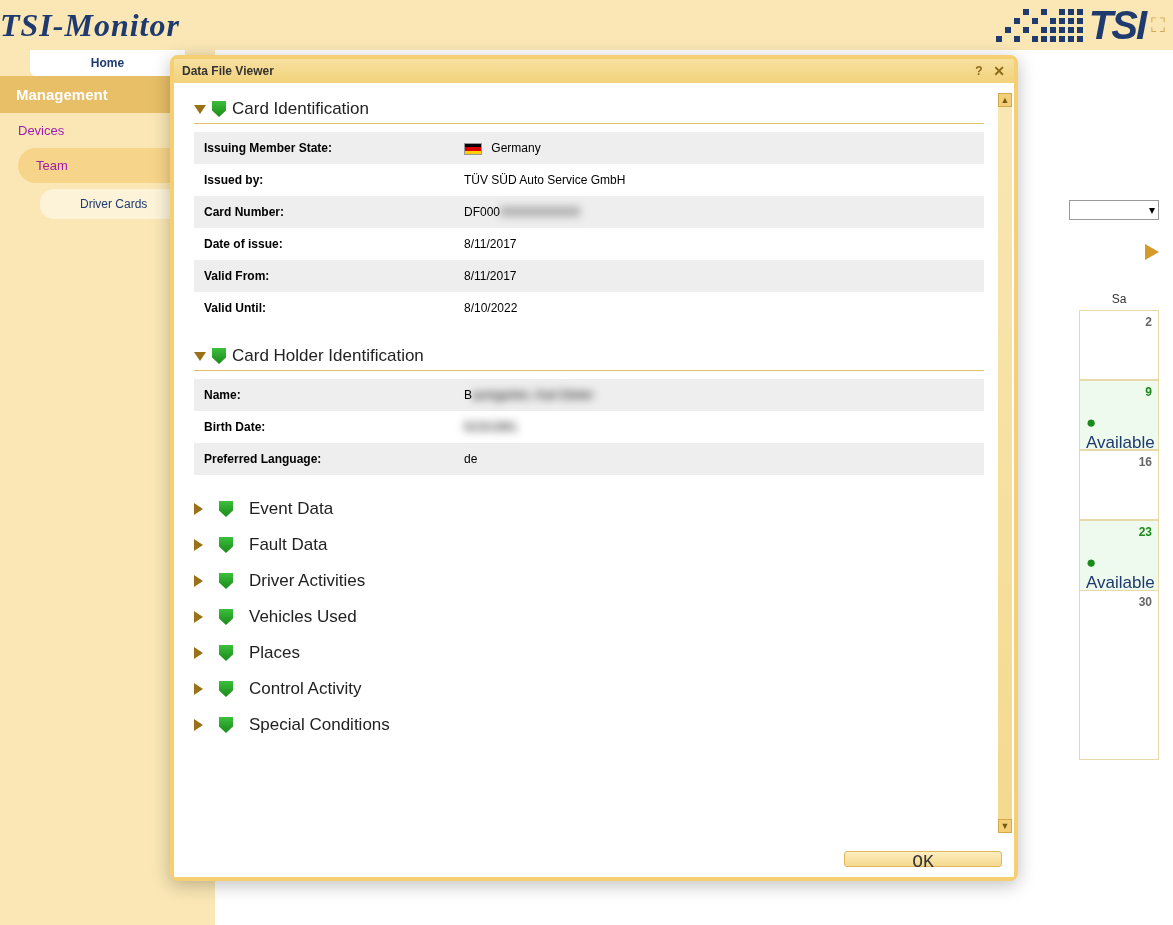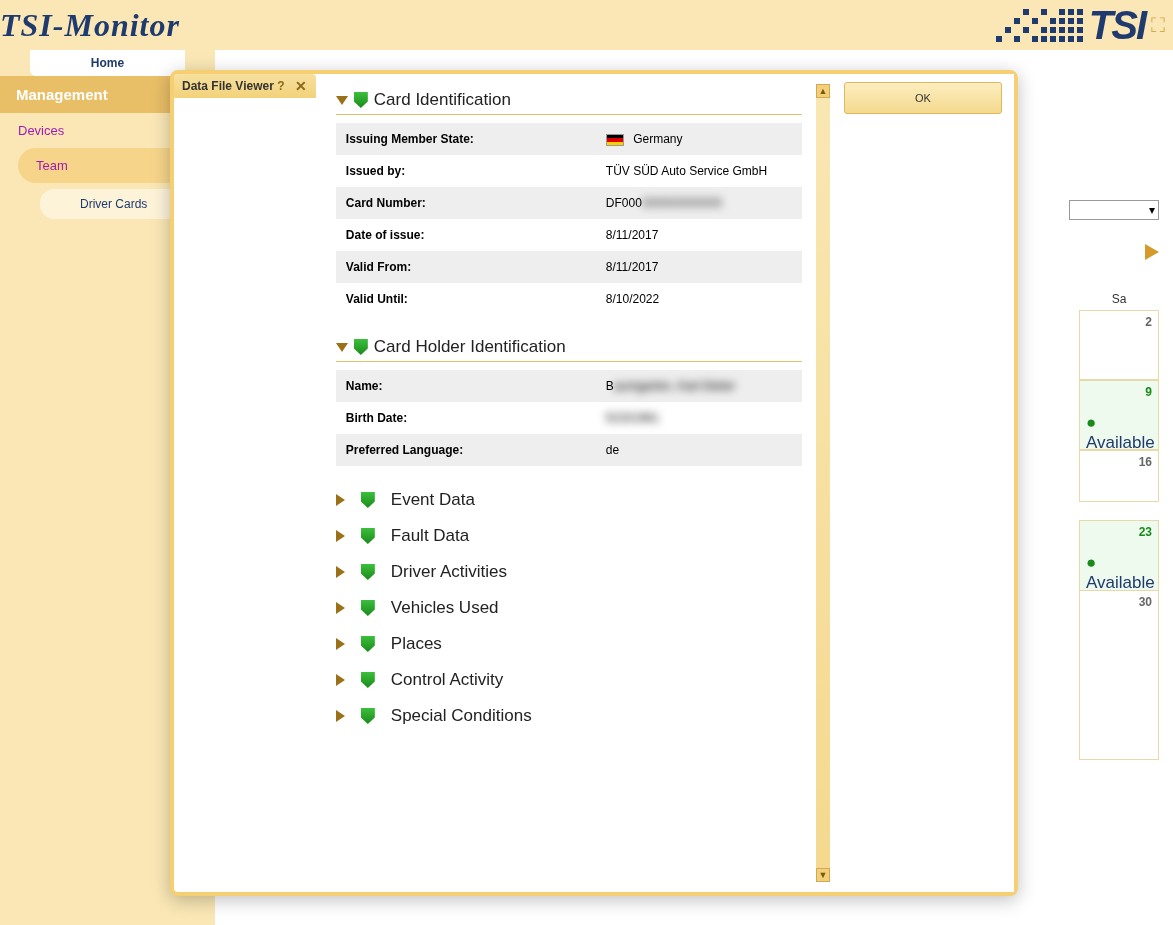--- a/index.html
+++ b/index.html
@@ -164,22 +164,21 @@
   position: absolute;
   left: 170px;
   top: 55px;
   width: 848px;
   height: 826px;
   background: #fff;
   border: 4px solid #f5cf72;
   border-radius: 8px;
   box-shadow: 0 4px 18px rgba(0,0,0,0.25);
   display: flex;
-  flex-direction: row;
-  margin-top: 15px;
+  flex-direction: column;
 }
 .dialog-title {
   background: linear-gradient(#f7e0a0, #f2d27a);
   border-radius: 4px 4px 0 0;
   padding: 4px 8px;
   font-weight: bold;
   font-size: 12px;
   color: #333;
   display: flex;
   justify-content: space-between;
@@ -298,24 +297,25 @@
   padding: 8px 12px 10px 12px;
   display: flex;
   justify-content: flex-end;
   background: #fff;
 }
 .ok-btn {
   background: linear-gradient(#fdeec0, #f4d98e);
   border: 1px solid #deb85a;
   border-radius: 3px;
   width: 158px;
-  height: 32px;
-  font-size: 11px;
+  height: 16px;
+  font-size: 18px;
   color: #333;
   cursor: pointer;
+  font-family: Liberation Mono, monospace;
 }
 </style>
 </head>
 <body>
 
 <div class="header">
   <div class="logo-text">TSI-Monitor</div>
   <div class="logo-right">
     <div class="dots-grid">
       <span class="dot empty"></span>
@@ -382,21 +382,21 @@
       <div class="cal-arrow"></div>
       <div class="cal-header">Sa</div>
 
       <div class="cal-cell" style="top:110px;height:70px;">
         <div class="cal-day">2</div>
       </div>
       <div class="cal-cell" style="top:180px;height:70px;background:#eefaee;">
         <div class="cal-day green">9</div>
         <div class="cal-avail">Available</div>
       </div>
-      <div class="cal-cell" style="top:250px;height:52px;">
+      <div class="cal-cell" style="top:250px;height:70px;">
         <div class="cal-day">16</div>
       </div>
       <div class="cal-cell" style="top:320px;height:88px;background:#eefaee;">
         <div class="cal-day green">23</div>
         <div class="cal-avail">Available</div>
       </div>
       <div class="cal-cell" style="top:390px;height:170px;">
         <div class="cal-day">30</div>
       </div>
     </div>

